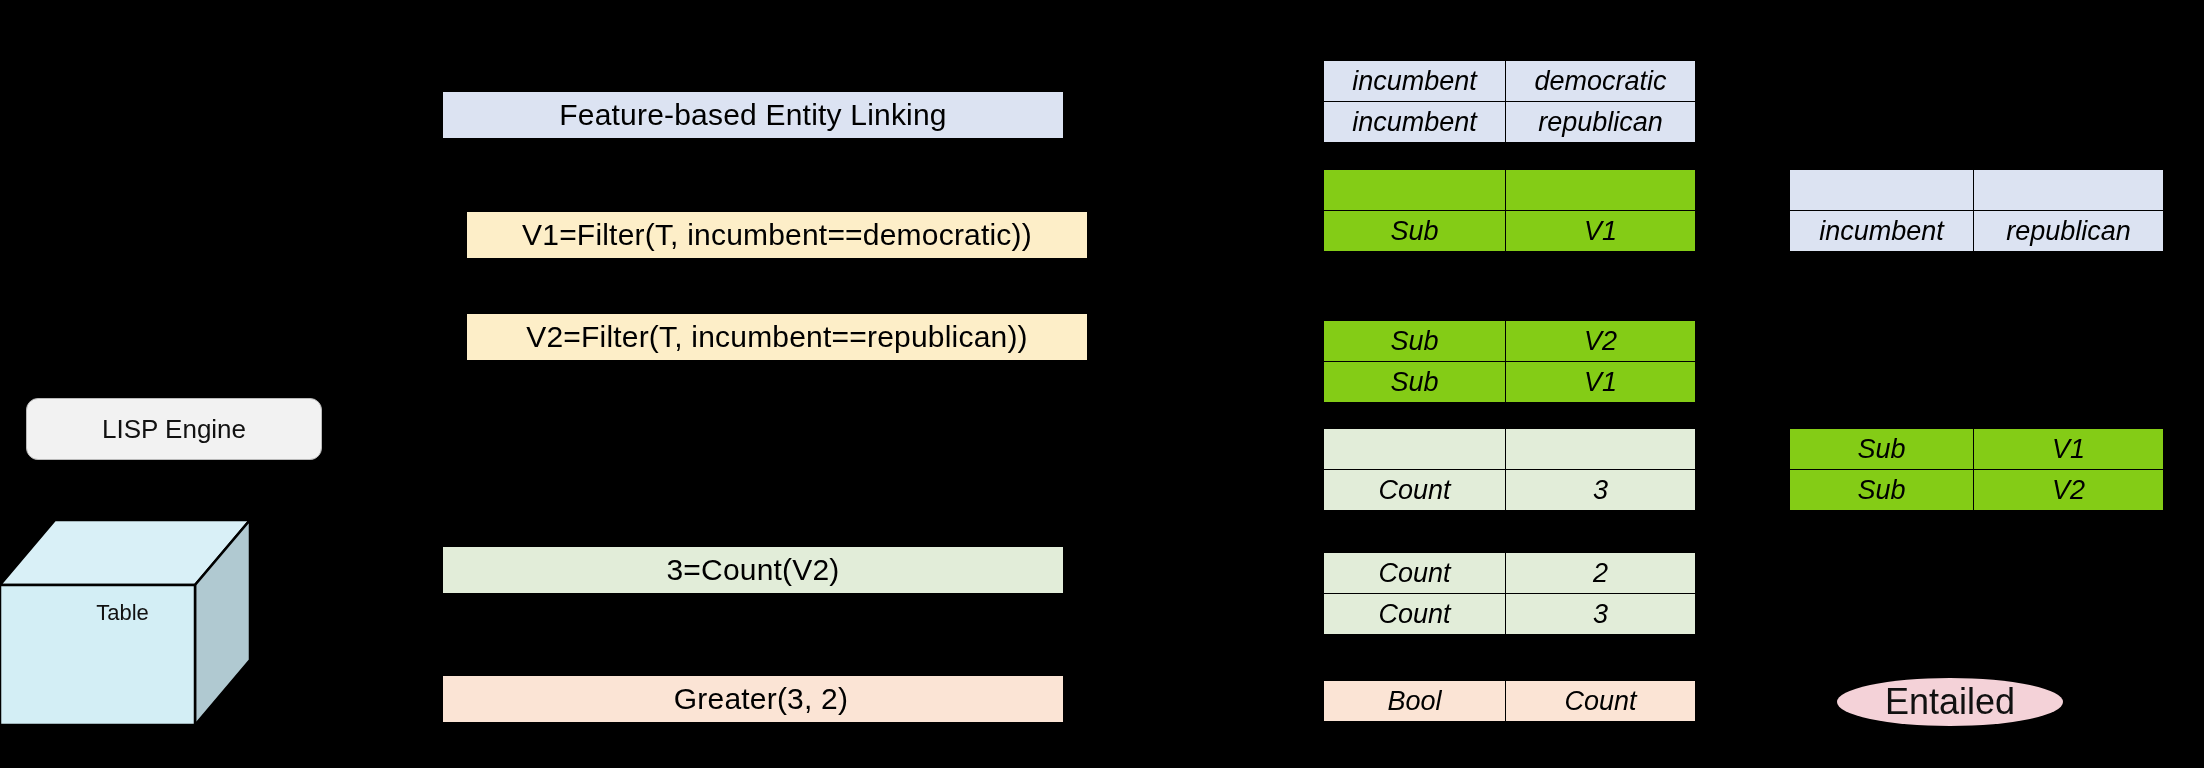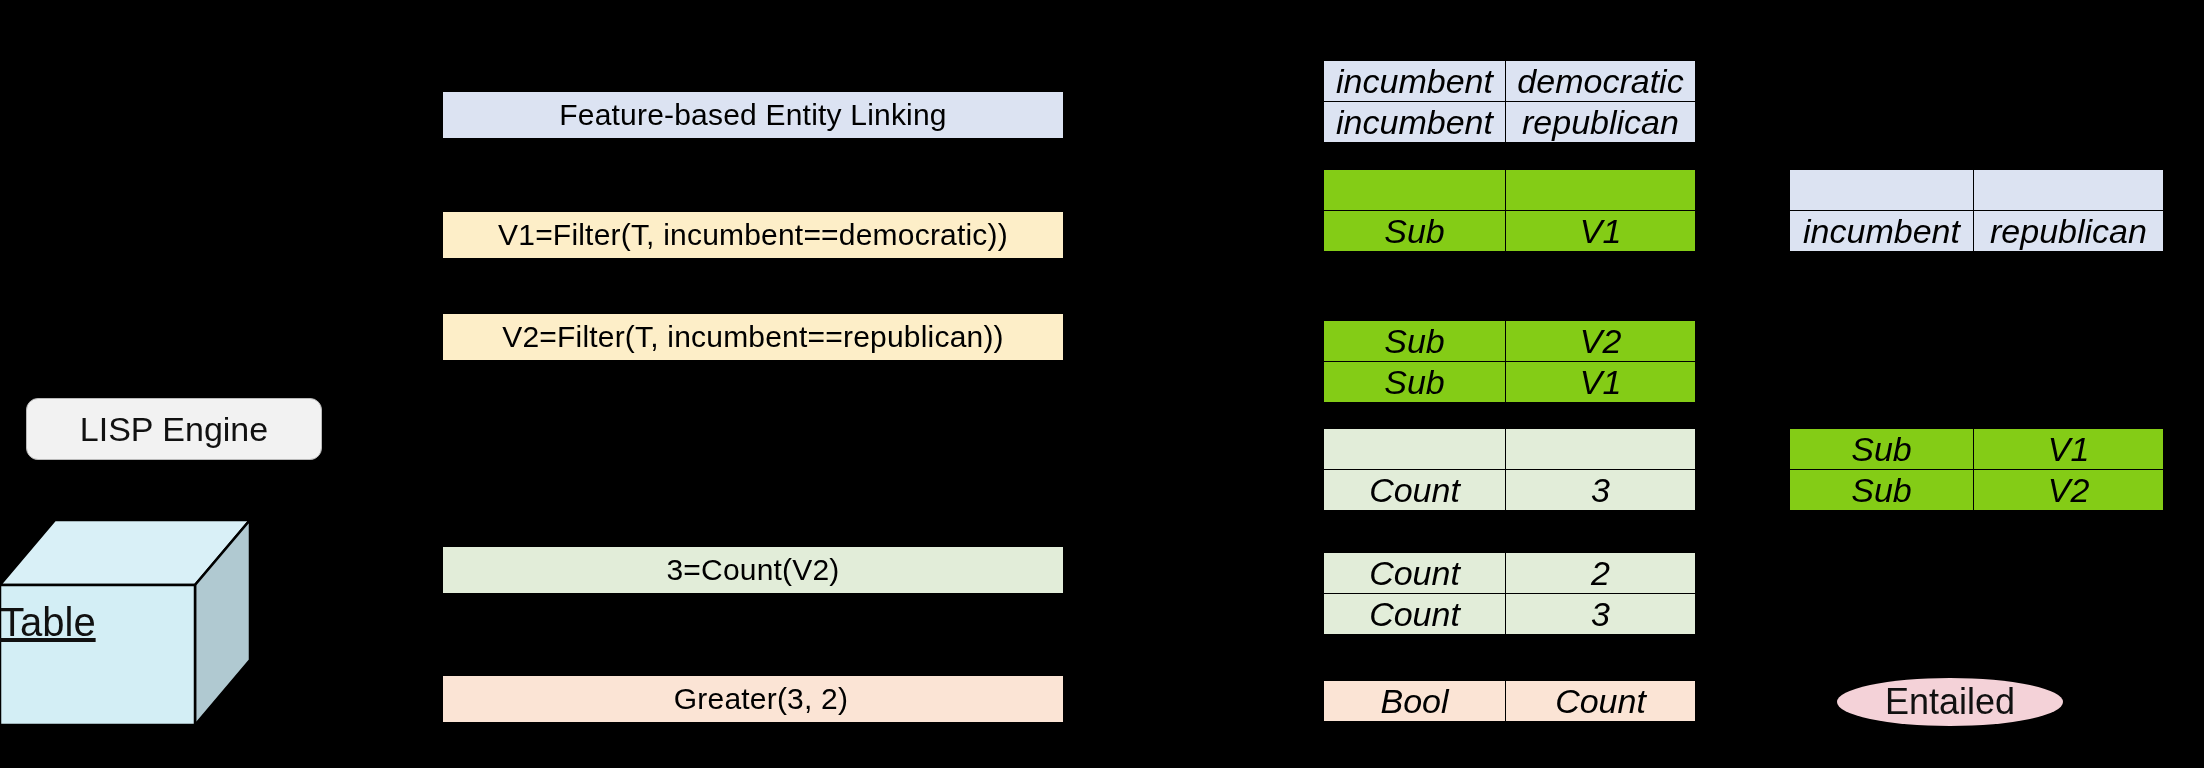--- a/index.html
+++ b/index.html
@@ -31,44 +31,43 @@
     left: 26px;
     top: 398px;
     width: 296px;
     height: 62px;
     background: #f2f2f2;
     border: 1.5px solid #b9b9b9;
     border-radius: 12px;
     display: flex;
     align-items: center;
     justify-content: center;
-    font-size: 34px;
+    font-size: 26px;
     color: #111111;
     box-sizing: border-box;
   }
 
   
   .cube-wrap {
     position: absolute;
     left: 0px;
     top: 510px;
     width: 310px;
     height: 250px;
   }
   .cube-svg { display:block; }
   .cube-label {
     position: absolute;
     left: 0px;
     top: 90px;
     width: 245px;
-    text-align: left;
-    font-size: 40px;
+    text-align: center;
+    font-size: 22px;
     color: #111111;
     pointer-events: none;
-    text-decoration: underline;
   }
   .arrow-wrap {
     position: absolute;
     left: 60px;
     top: 470px;
     width: 120px;
     height: 110px;
   }
 
   
@@ -79,21 +78,21 @@
     height: 46px;
     display: flex;
     align-items: center;
     justify-content: center;
     font-size: 30px;
     letter-spacing: 0.2px;
     box-sizing: border-box;
     white-space: nowrap;
   }
   .op-blue   { background: #dce3f2; }
-  .op-yellow { background: #fdeec8; }
+  .op-yellow { background: #fdeec8; margin-left: 24px; }
   .op-green  { background: #e2edd9; }
   .op-peach  { background: #fbe4d5; padding-left: 16px; }
 
   .op-r0 { top:  92px; }
   .op-r1 { top: 212px; }
   .op-r2 { top: 314px; }
   .op-r3 { top: 459px; }
   .op-r4 { top: 547px; }
   .op-r5 { top: 676px; }
 
@@ -101,21 +100,21 @@
   .kv-table {
     position: absolute;
     border-collapse: collapse;
     table-layout: fixed;
   }
   .kv-table td {
     border: 1.6px solid #000000;
     height: 41px;
     text-align: center;
     vertical-align: middle;
-    font-size: 34px;
+    font-size: 27px;
     font-style: italic;
     padding: 0 4px;
     box-sizing: border-box;
     overflow: hidden;
     white-space: nowrap;
   }
   .kv-blue   td { background: #dce3f2; }
   .kv-yellow td { background: #84cc16; }
   .kv-green  td { background: #e2edd9; }
   .kv-peach  td { background: #fbe4d5; }

